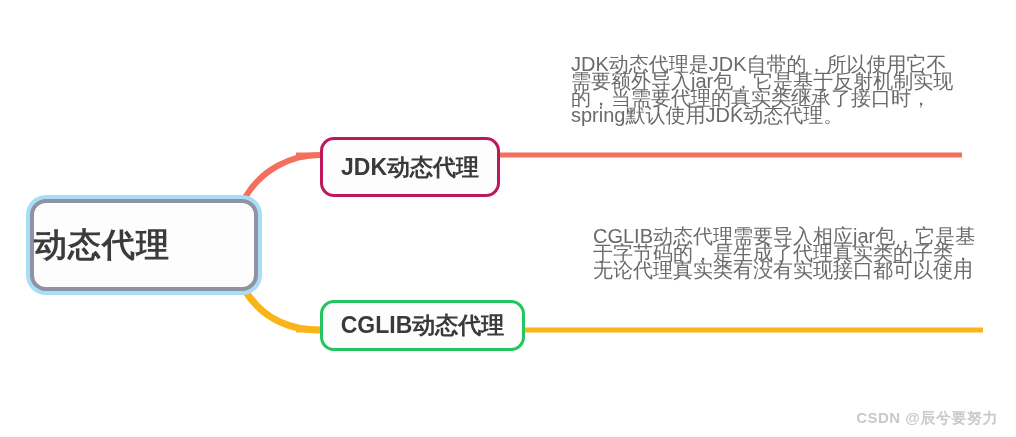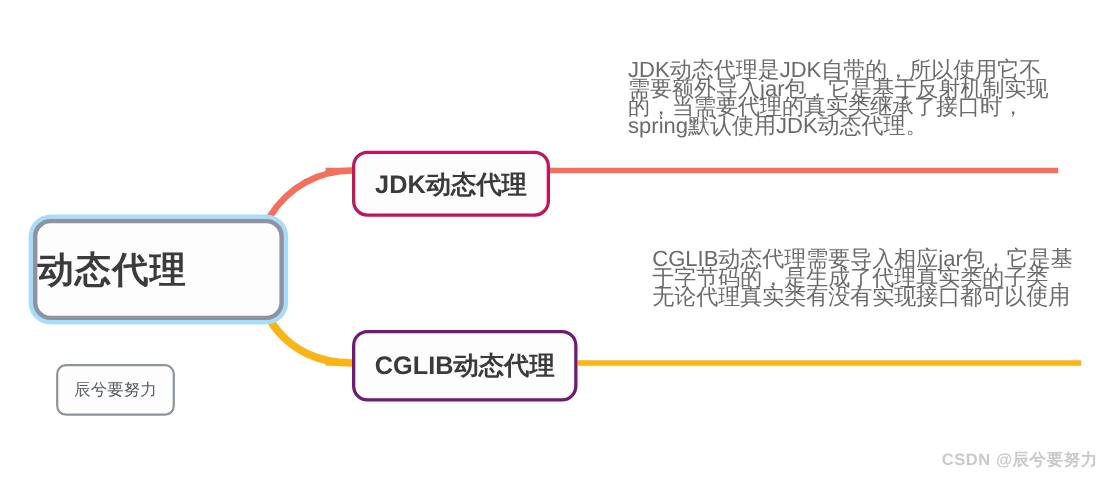--- a/index.html
+++ b/index.html
@@ -73,22 +73,22 @@
     top: 125px;
     width: 180px;
     height: 60px;
     border: 3px solid #be185d;
     margin-top: 12px;
   }
   #node-cglib {
     left: 320px;
     top: 300px;
     width: 205px;
-    height: 65px;
-    border: 3px solid #701a75;
+    height: 51px;
+    border: 3px solid #22c55e;
     text-align: right;
   }
 
   
   .desc {
     position: absolute;
     font-size: 20px;
     line-height: 17px;
     color: #6a6a6a;
     z-index: 2;
@@ -168,19 +168,16 @@
   </div>
 
   <div class="branch-node" id="node-cglib">
     <span class="branch-label">CGLIB动态代理</span>
   </div>
 
   <div class="desc" id="desc-jdk">JDK动态代理是JDK自带的，所以使用它不需要额外导入jar包，它是基于反射机制实现的，当需要代理的真实类继承了接口时，spring默认使用JDK动态代理。</div>
 
   <div class="desc" id="desc-cglib">CGLIB动态代理需要导入相应jar包，它是基于字节码的，是生成了代理真实类的子类，无论代理真实类有没有实现接口都可以使用</div>
 
-  <div id="signature-box">
-    <span class="sig-label">辰兮要努力</span>
-  </div>
 
   <div id="watermark">CSDN @辰兮要努力</div>
 
 </div>
 
 </body></html>

